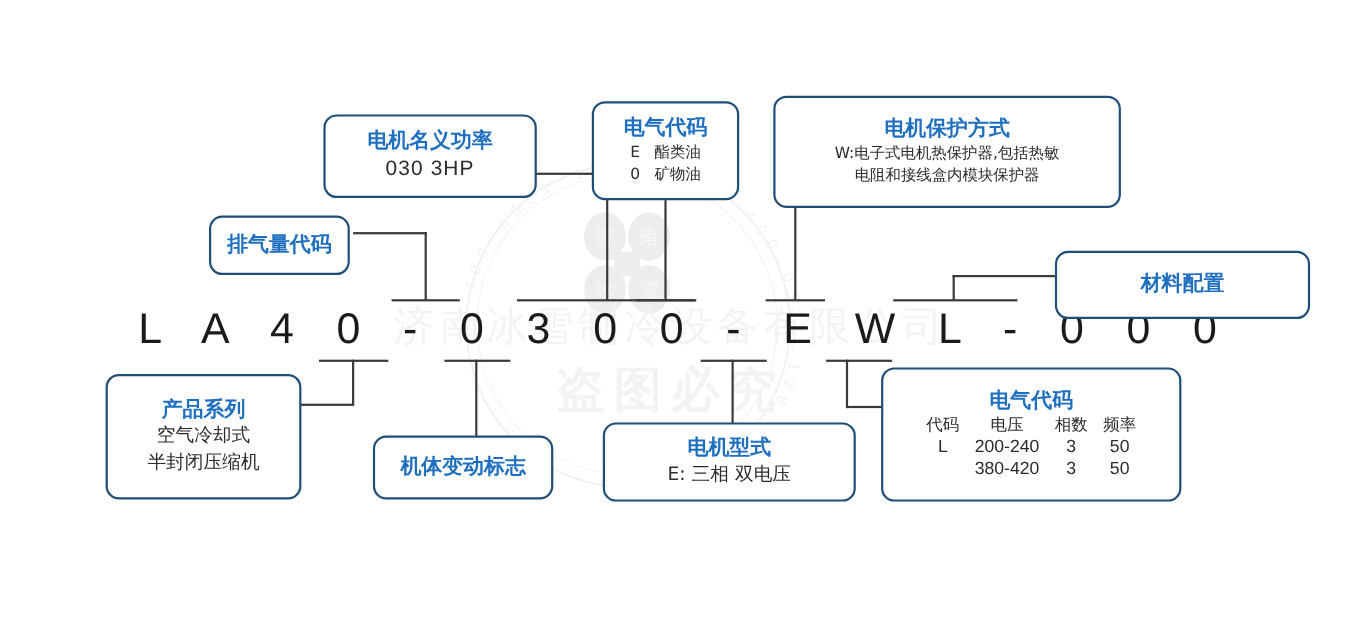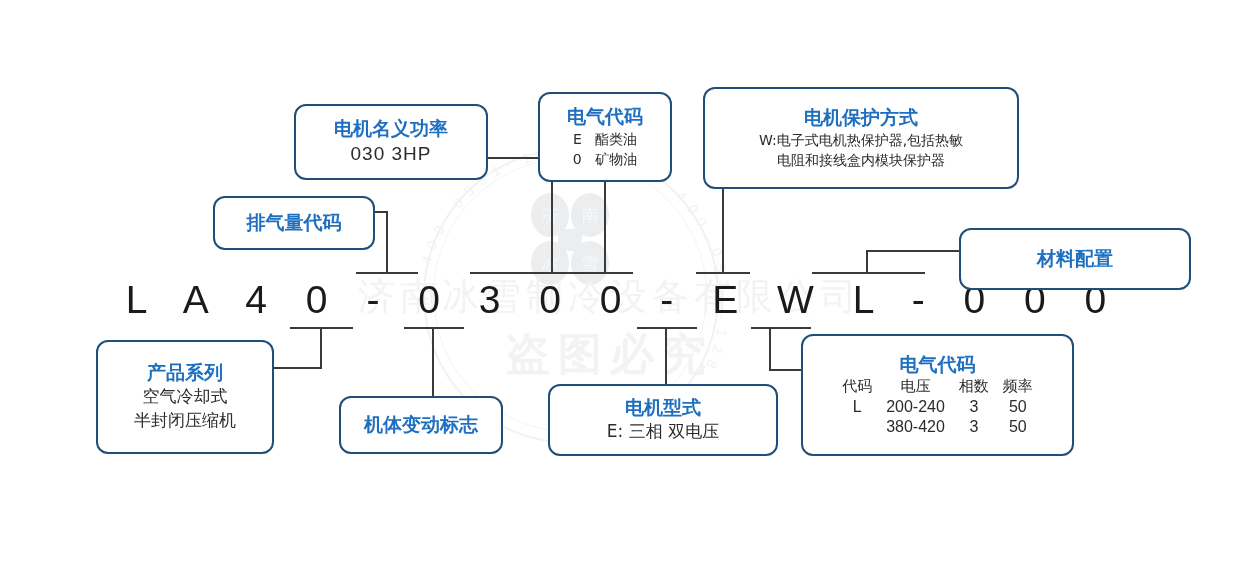--- a/index.html
+++ b/index.html
@@ -251,21 +251,21 @@
   <div class="ln h" style="left:404px; top:327px; width:60px;"></div>
   <div class="ln v" style="left:432px; top:327px; height:71px;"></div>
 
   <div class="ln h" style="left:637px; top:327px; width:60px;"></div>
   <div class="ln v" style="left:665px; top:327px; height:71px;"></div>
 
   <div class="ln h" style="left:751px; top:327px; width:60px;"></div>
   <div class="ln v" style="left:769px; top:327px; height:44px;"></div>
   <div class="ln h" style="left:769px; top:369px; width:41px;"></div>
 
-  <div class="box" style="left:190px; top:196px; width:162px; height:54px;margin-left:23px;">
+  <div class="box" style="left:190px; top:196px; width:128px; height:54px;">
     <div class="title">排气量代码</div>
   </div>
 
   <div class="box" style="left:294px; top:104px; width:194px; height:76px;">
     <div class="title">电机名义功率</div>
     <div class="line mono">030    3HP</div>
   </div>
 
   <div class="box" style="left:538px; top:92px; width:134px; height:90px; padding:5px 8px;">
     <div class="title">电气代码</div>

